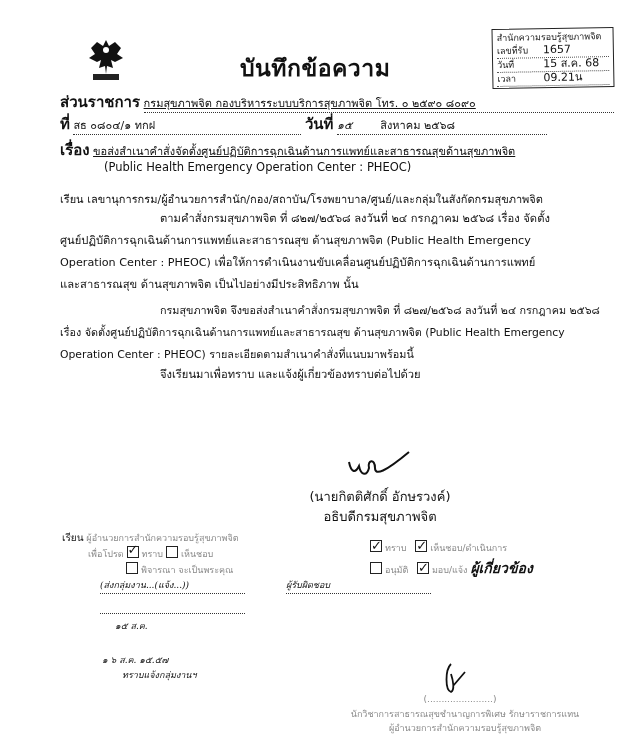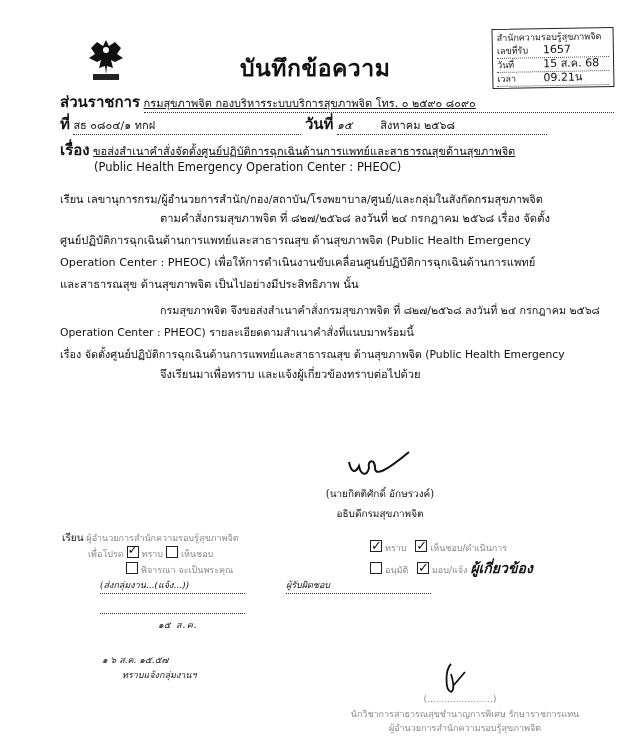--- a/index.html
+++ b/index.html
@@ -12,21 +12,21 @@
            font-size: 9px; line-height: 13px; padding: 2px 4px; box-sizing: border-box; transform: rotate(-1deg); }
   .stamp .row { white-space: nowrap; border-bottom: 1px dotted #555; height: 13px; position: relative; }
   .stamp .row:first-child { border-bottom: none; }
   .stamp .hw { position: absolute; left: 46px; top: -1px; font-size: 11px; }
   .line { white-space: nowrap; font-size: 11px; }
   .lbl { font-weight: bold; font-size: 15px; }
   .dotted { border-bottom: 1px dotted #333; display: inline-block; }
   .underline { text-decoration: underline; }
   .body { font-size: 11.2px; line-height: 22px; white-space: nowrap; }
   .hw-text { font-style: italic; font-family: "DejaVu Serif", serif; }
-  .sig { font-size: 10px; text-align: center; white-space: nowrap; }
+  .sig { font-size: 13px; text-align: center; white-space: nowrap; }
   .faint { color: #888; font-size: 9px; }
   .cb { display: inline-block; width: 10px; height: 10px; border: 1px solid #222; vertical-align: -1px; margin-right: 3px; position: relative; }
   .cb.on::after { content: "✓"; position: absolute; left: 0px; top: -5px; font-size: 13px; font-weight: bold; }
 </style>
 </head>
 <body>
 
 <div class="abs garuda">
   <svg width="42" height="46" viewBox="0 0 42 46">
     <path d="M21 4 L24 10 L30 6 L36 12 L32 18 L38 22 L30 26 L26 24 L28 32 L22 30 L21 38 L20 30 L14 32 L16 24 L12 26 L4 22 L10 18 L6 12 L12 6 L18 10 Z" fill="#111"></path>
@@ -53,57 +53,57 @@
   <span class="lbl">ที่</span>
   <span class="dotted" style="width:228px;">สธ ๐๘๐๔/๑ ทกฝ</span>
   <span class="lbl">วันที่</span>
   <span class="dotted" style="width:210px;"><span class="hw-text" style="margin-right:28px;">๑๕</span><span>สิงหาคม ๒๕๖๘</span></span>
 </div>
 
 <div class="abs line" style="left:60px; top:138px;">
   <span class="lbl">เรื่อง</span>
   <span class="underline" style="font-size:11px;">ขอส่งสำเนาคำสั่งจัดตั้งศูนย์ปฏิบัติการฉุกเฉินด้านการแพทย์และสาธารณสุขด้านสุขภาพจิต</span>
 </div>
-<div class="abs line" style="left:94px; top:160px; font-size:11.5px;">(Public Health Emergency Operation Center : PHEOC)</div>
+<div class="abs line" style="left:104px; top:160px; font-size:11.5px;">(Public Health Emergency Operation Center : PHEOC)</div>
 
 <div class="abs line" style="left:60px; top:190px;">
   <span>เรียน</span>
   <span>เลขานุการกรม/ผู้อำนวยการสำนัก/กอง/สถาบัน/โรงพยาบาล/ศูนย์/และกลุ่มในสังกัดกรมสุขภาพจิต</span>
 </div>
 
 <div class="abs body" style="left:60px; top:208px; width:560px;">
   <div style="padding-left:100px;">ตามคำสั่งกรมสุขภาพจิต ที่ ๘๒๗/๒๕๖๘ ลงวันที่ ๒๔ กรกฎาคม ๒๕๖๘ เรื่อง จัดตั้ง</div>
   <div>ศูนย์ปฏิบัติการฉุกเฉินด้านการแพทย์และสาธารณสุข ด้านสุขภาพจิต (Public Health Emergency</div>
   <div>Operation Center : PHEOC) เพื่อให้การดำเนินงานขับเคลื่อนศูนย์ปฏิบัติการฉุกเฉินด้านการแพทย์</div>
   <div>และสาธารณสุข ด้านสุขภาพจิต เป็นไปอย่างมีประสิทธิภาพ  นั้น</div>
 </div>
 <div class="abs body" style="left:60px; top:300px; width:560px; font-size:10.8px;">
   <div style="padding-left:100px;">กรมสุขภาพจิต จึงขอส่งสำเนาคำสั่งกรมสุขภาพจิต ที่ ๘๒๗/๒๕๖๘ ลงวันที่ ๒๔ กรกฎาคม ๒๕๖๘</div>
+  <div>เรื่อง จัดตั้งศูนย์ปฏิบัติการฉุกเฉินด้านการแพทย์และสาธารณสุข ด้านสุขภาพจิต (Public Health Emergency</div>
   <div>Operation Center : PHEOC) รายละเอียดตามสำเนาคำสั่งที่แนบมาพร้อมนี้</div>
-  <div>เรื่อง จัดตั้งศูนย์ปฏิบัติการฉุกเฉินด้านการแพทย์และสาธารณสุข ด้านสุขภาพจิต (Public Health Emergency</div>
 </div>
 <div class="abs body" style="left:160px; top:364px;">จึงเรียนมาเพื่อทราบ และแจ้งผู้เกี่ยวข้องทราบต่อไปด้วย</div>
 
 <div class="abs" style="left:345px; top:448px;">
   <svg width="70" height="36" viewBox="0 0 70 36">
       <path d="M4 14 C6 24 10 26 14 18 C16 28 22 28 24 20 C22 12 30 10 30 20 C30 28 40 24 64 4" stroke="#111" stroke-width="2" fill="none"></path>
     </svg>
 </div>
 <div class="abs sig" style="left:300px; width:160px; top:486px;">(นายกิตติศักดิ์ อักษรวงค์)</div>
 <div class="abs sig" style="left:300px; width:160px; top:506px;">อธิบดีกรมสุขภาพจิต</div>
 
 <div class="abs" style="left:62px; top:530px; font-size:9px; line-height:15px; white-space:nowrap;">
   <div><span style="font-size:10px;">เรียน</span> <span class="faint">ผู้อำนวยการสำนักความรอบรู้สุขภาพจิต</span></div>
   <div style="padding-left:26px;"><span class="faint">เพื่อโปรด</span> <span class="cb on"></span><span class="faint">ทราบ</span> <span class="cb"></span><span class="faint">เห็นชอบ</span></div>
   <div style="padding-left:64px;"><span class="cb"></span><span class="faint">พิจารณา จะเป็นพระคุณ</span></div>
   <div class="dotted hw-text" style="width:145px; margin-left:38px;">(ส่งกลุ่มงาน...(แจ้ง...))</div>
   <div class="dotted hw-text" style="width:145px; margin-left:38px;">ผู้รับผิดชอบ</div>
   <div style="height:10px;"></div>
   <div class="dotted" style="width:145px; margin-left:38px;"></div>
-  <div class="hw-text" style="margin-left:96px;font-family:Liberation Mono, monospace;">๑๕ ส.ค.</div>
+  <div class="hw-text" style="margin-left:53px;">๑๕ ส.ค.</div>
   <div class="hw-text" style="margin-left:40px;margin-top:19px;">๑ ๖  ส.ค.   ๑๕.๕๗</div>
   <div class="hw-text" style="margin-left:60px;">ทราบแจ้งกลุ่มงานฯ</div>
 </div>
 
 <div class="abs" style="left:370px; top:538px; font-size:9px; line-height:20px; white-space:nowrap;">
   <div><span class="cb on"></span><span class="faint">ทราบ</span>&nbsp;&nbsp; <span class="cb on"></span><span class="faint">เห็นชอบ/ดำเนินการ</span></div>
   <div><span class="cb"></span><span class="faint">อนุมัติ</span>&nbsp;&nbsp; <span class="cb on"></span><span class="faint">มอบ/แจ้ง</span> <span class="hw-text" style="font-size:14px; font-weight:bold;">ผู้เกี่ยวข้อง</span></div>
 </div>
 
 <div class="abs" style="left:443px; top:660px;">

